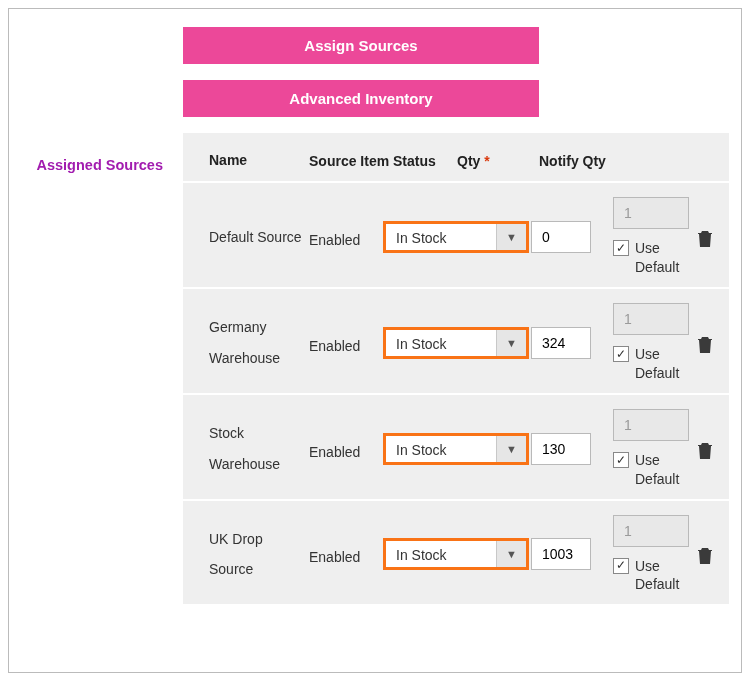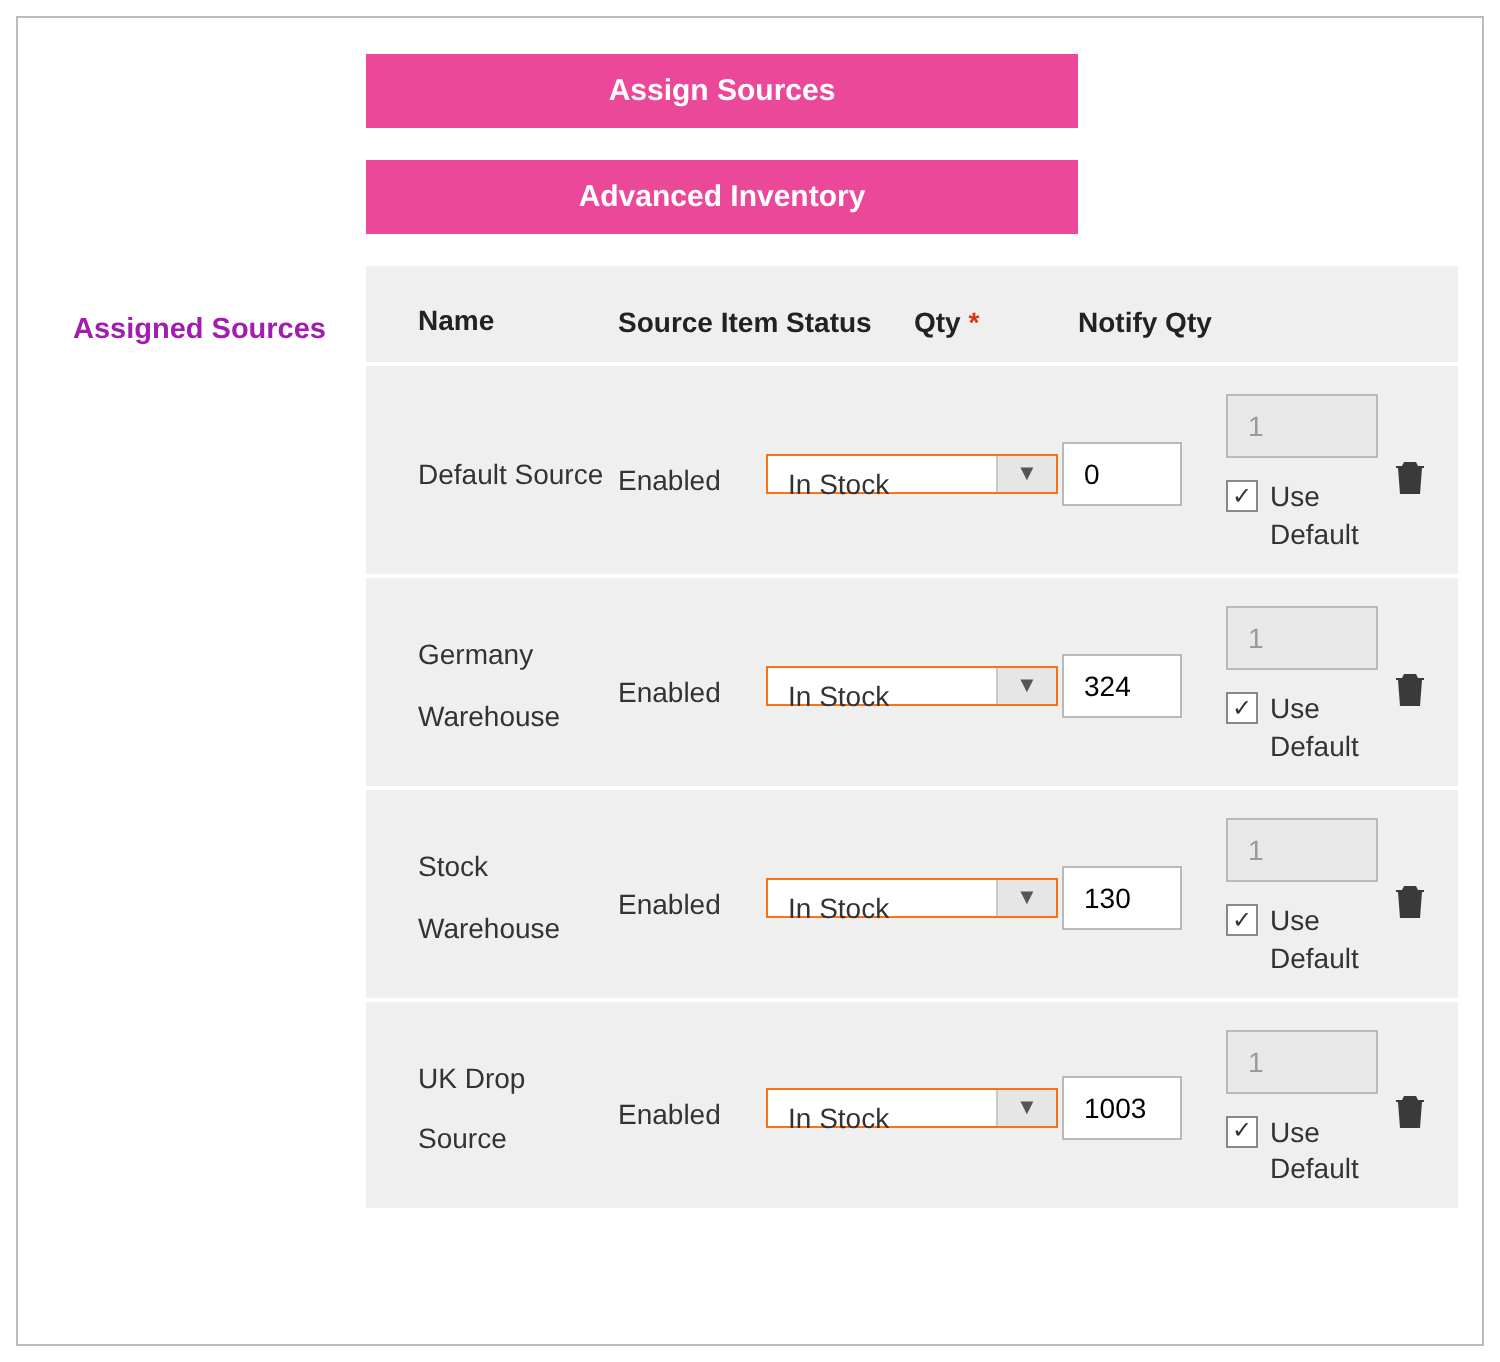--- a/index.html
+++ b/index.html
@@ -69,22 +69,22 @@
   .col-name   { width: 100px; flex: 0 0 100px; padding-right: 6px; line-height: 2.2; margin-left: 16px; }
   .row.header .col-name { line-height: 1.3; }
   .col-status { width: 74px;  flex: 0 0 74px; padding-right: 6px; }
   .col-item   { width: 148px; flex: 0 0 148px; padding-right: 2px; }
   .col-qty    { width: 70px;  flex: 0 0 70px; padding-right: 10px; }
   .col-notify { width: 96px;  flex: 0 0 96px; padding-right: 8px; padding-left: 12px; }
   .col-action { width: 22px;  flex: 0 0 22px; text-align: center; }
   .required-mark { color: #d9390d; font-weight: 600; }
   .select-wrap {
     display: flex;
-    height: 20px;
-    border: 1px solid #f97316;
+    height: 32px;
+    border: 3px solid #f97316;
     background: #fff;
   }
   .select-text {
     flex: 1;
     padding: 6px 10px;
     font-size: 14px;
     background: #fff;
   }
   .select-caret {
     width: 30px;

